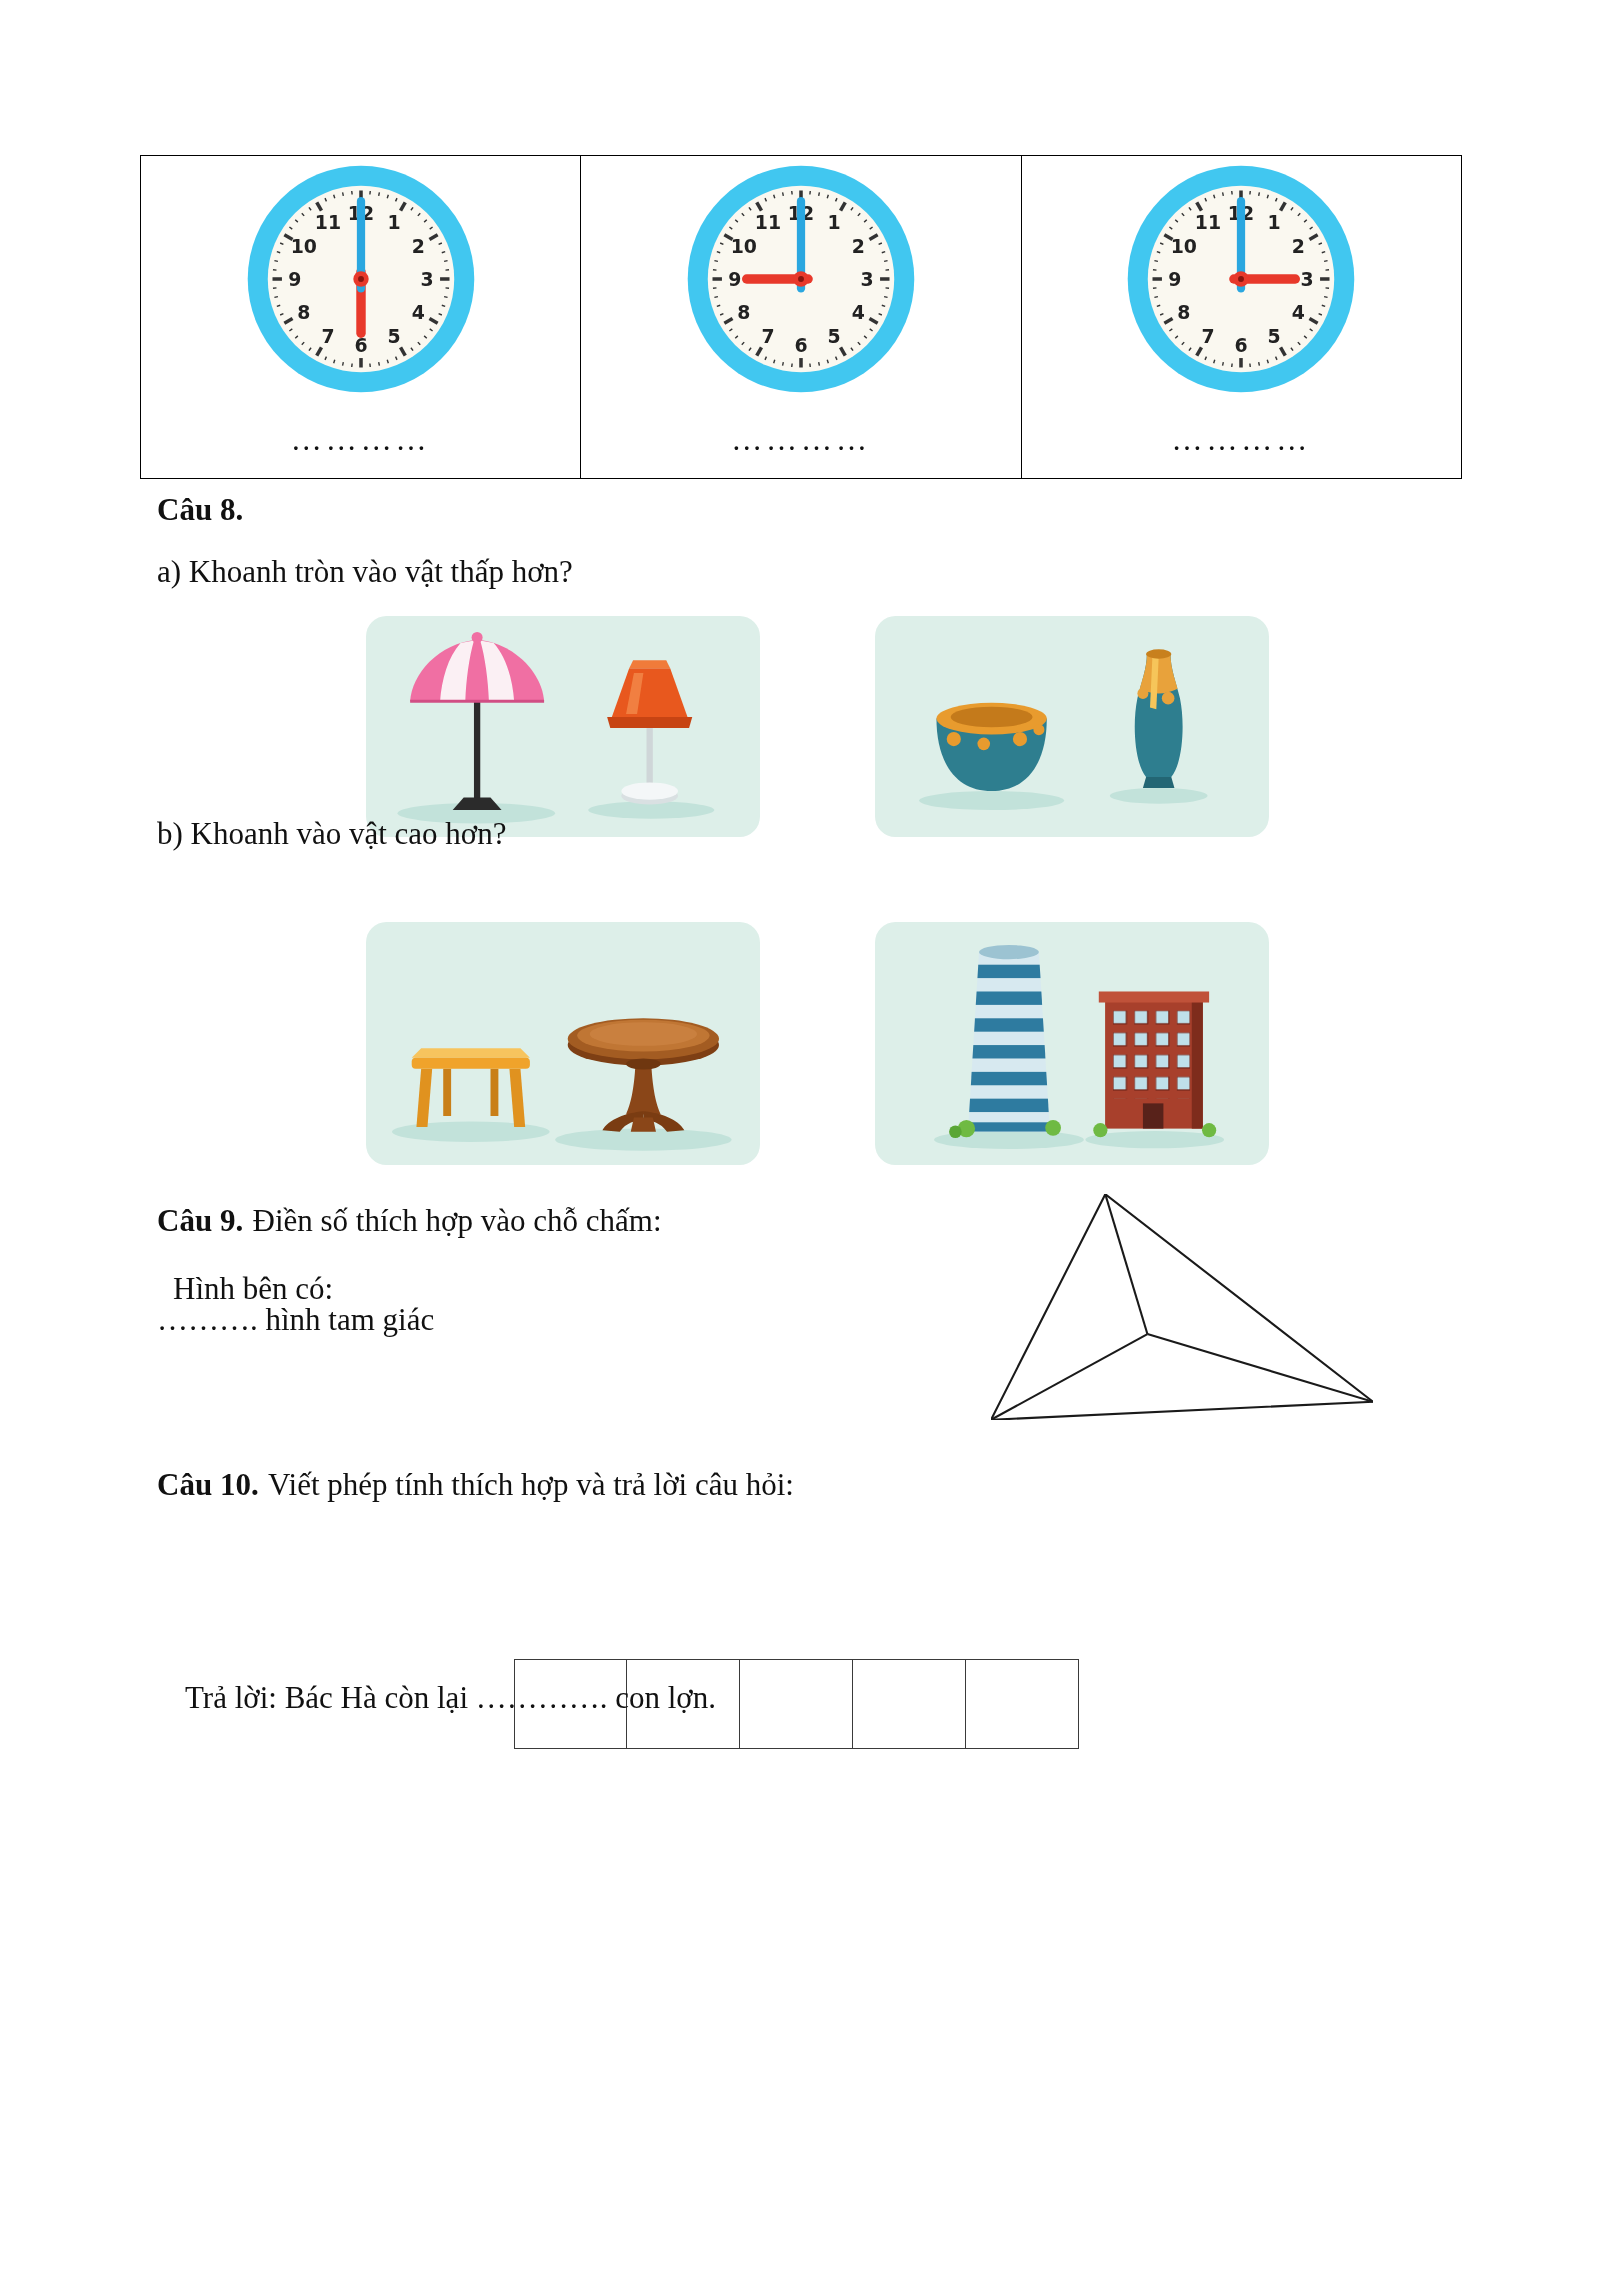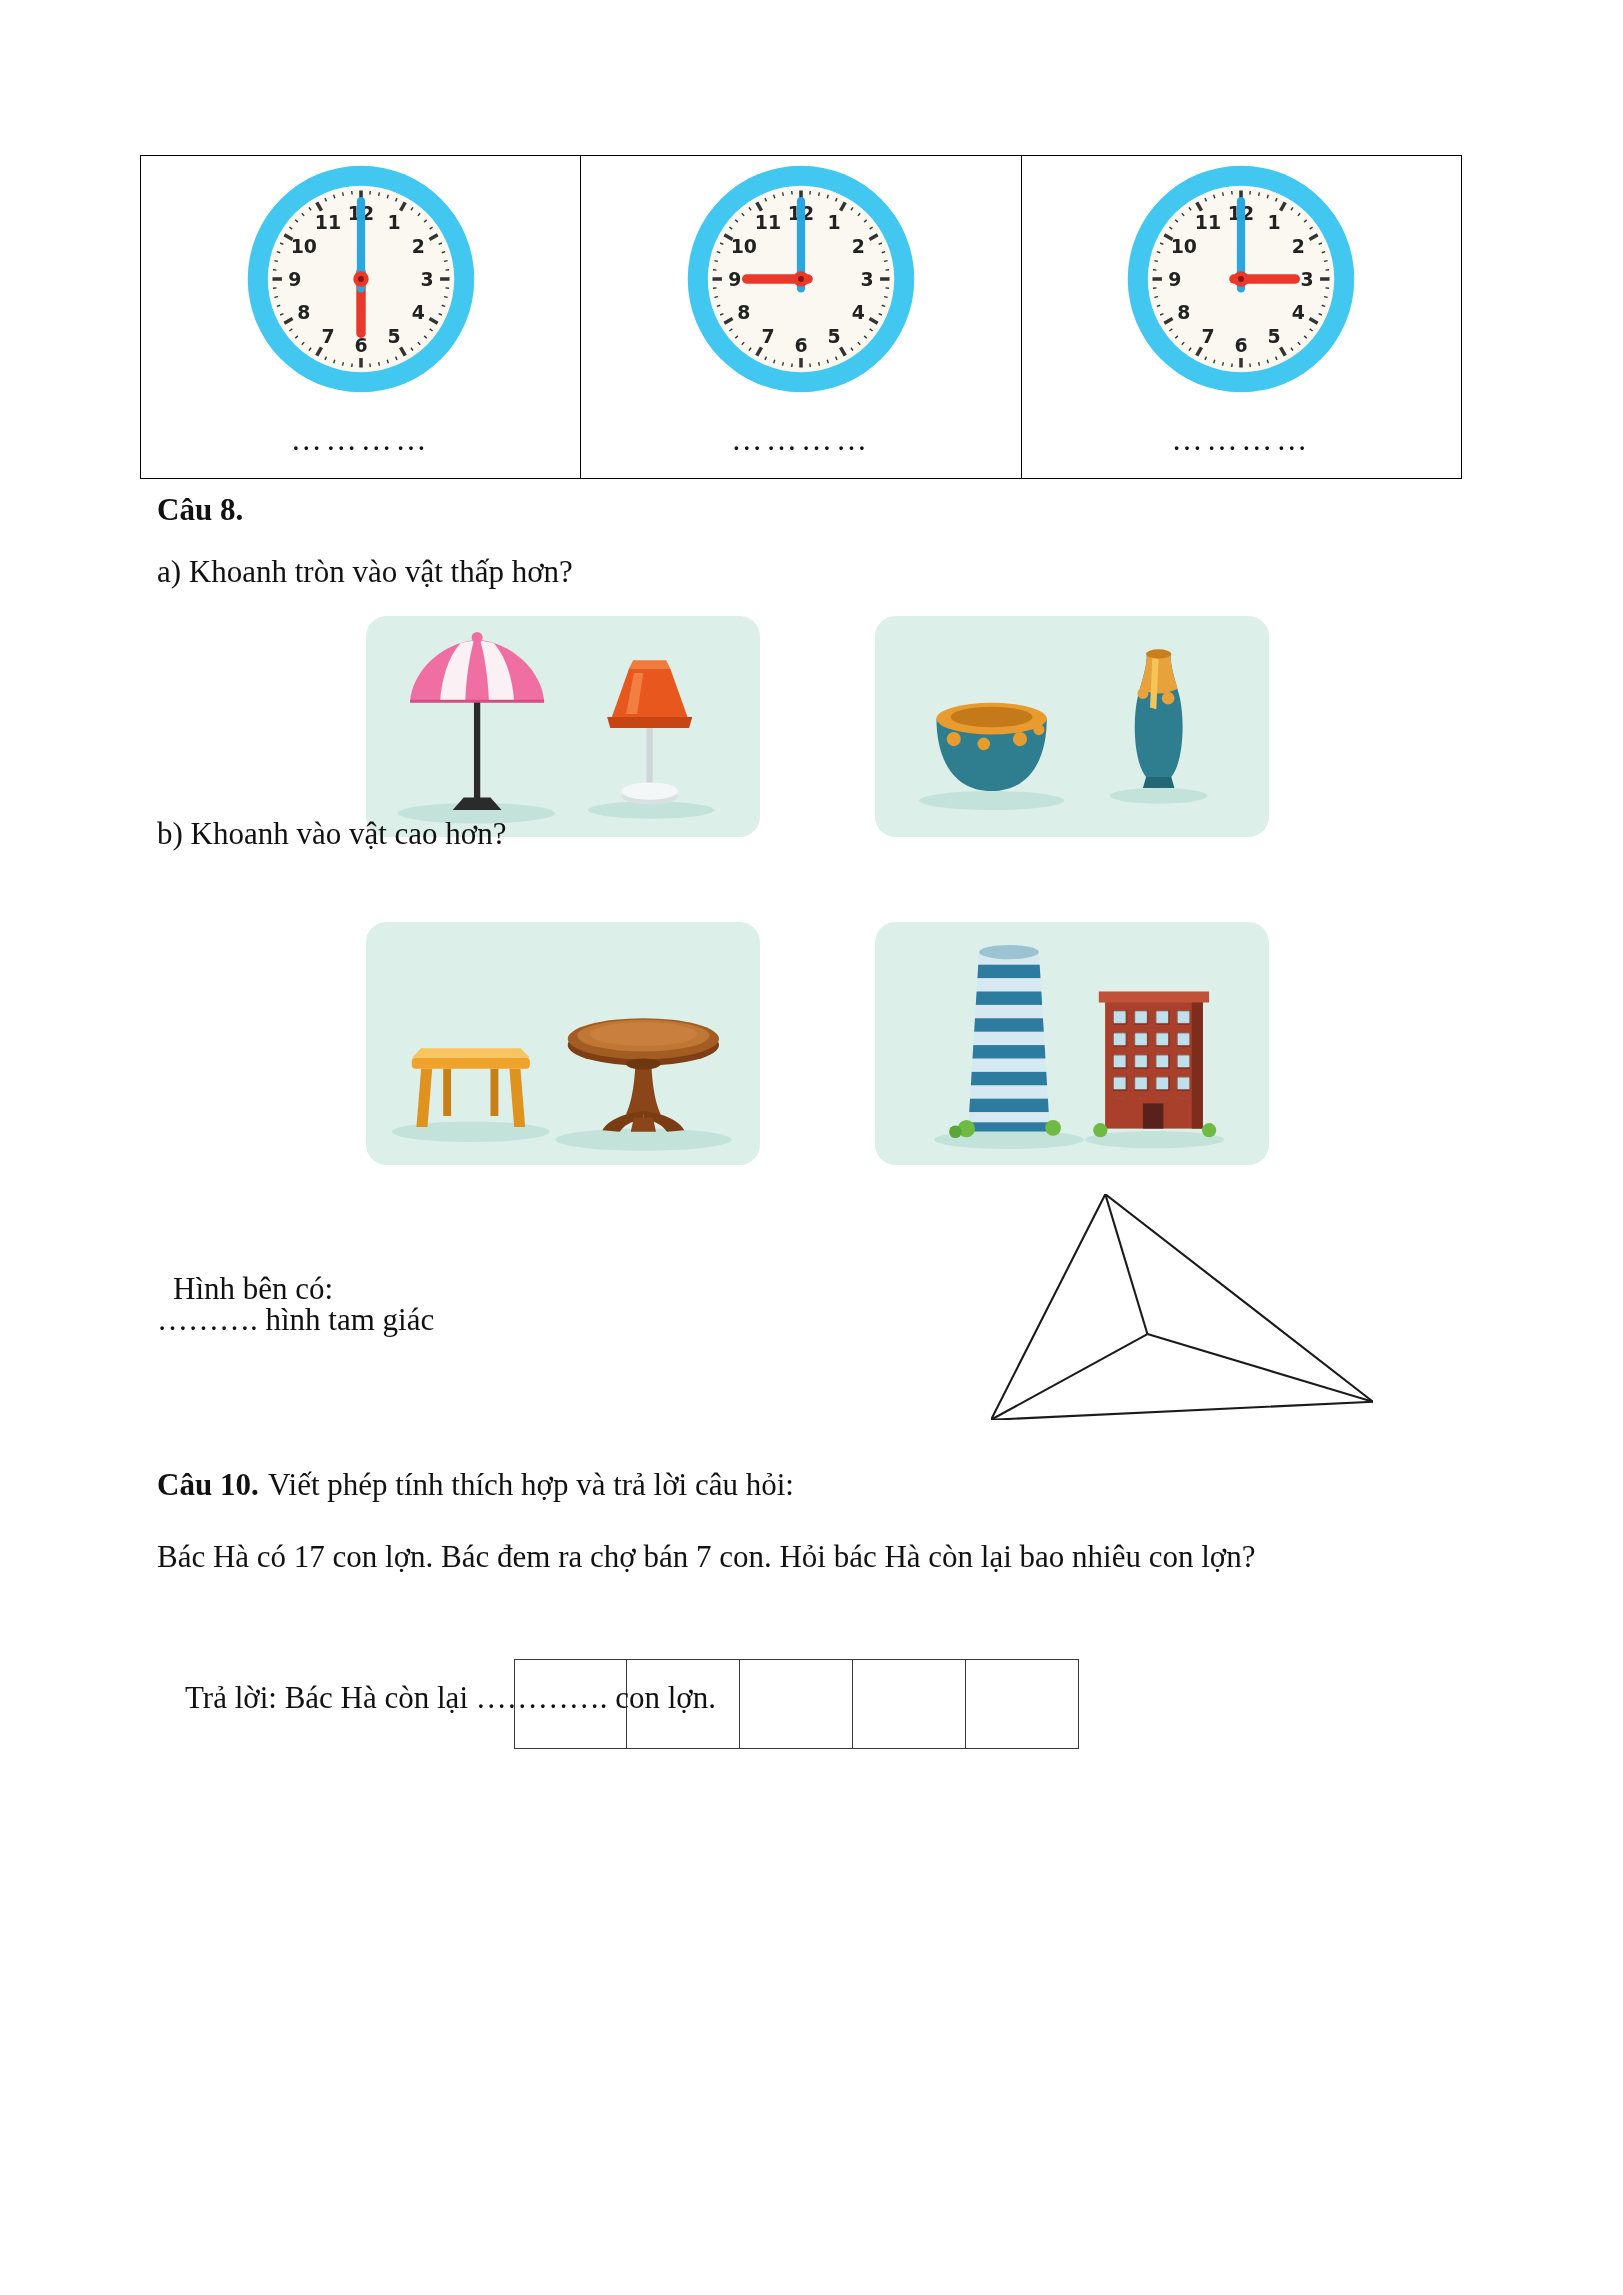--- a/index.html
+++ b/index.html
@@ -396,35 +396,37 @@
         <rect x="402" y="96" width="14" height="162" fill="#7e2c1c"></rect>
         <rect x="284" y="84" width="140" height="14" fill="#c0523a"></rect>
         <rect x="302" y="108" width="98" height="112" fill="url(#winPat)"></rect>
         <rect x="340" y="226" width="26" height="32" fill="#58221a"></rect>
         <circle cx="286" cy="260" r="9" fill="#6fba43"></circle>
         <circle cx="424" cy="260" r="9" fill="#6fba43"></circle>
       </g>
     </svg>
   </div>
 
+  <div class="line" style="left:157px;top:1203px;">
+    <span class="q-head">Câu 9.</span><span>Điền số thích hợp vào chỗ chấm:</span>
+  </div>
   <div class="line" style="left:173px;top:1271px;">Hình bên có:</div>
   <div class="line" style="left:157px;top:1302px;">………. hình tam giác</div>
 
   <svg class="abs" style="left:991px;top:1194px;" width="382" height="226" viewBox="0 0 254 150">
     <polygon points="76,0 0,150 254,138" fill="none" stroke="#1a1a1a" stroke-width="1.4"></polygon>
     <line x1="104" y1="93" x2="76" y2="0" stroke="#1a1a1a" stroke-width="1.4"></line>
     <line x1="104" y1="93" x2="0" y2="150" stroke="#1a1a1a" stroke-width="1.4"></line>
     <line x1="104" y1="93" x2="254" y2="138" stroke="#1a1a1a" stroke-width="1.4"></line>
   </svg>
 
   <div class="line" style="left:157px;top:1467px;text-align:right;">
     <span class="q-head">Câu 10.</span><span>Viết phép tính thích hợp và trả lời câu hỏi:</span>
   </div>
 
-  <div class="problem" style="left:157px;top:1522px;width:1305px;">Bác Hà có 17 con lợn. Bác đem ra chợ bán 7 con. Hỏi bác Hà còn lại bao nhiêu con lợn?</div>
 
   <div class="eq-boxes" style="left:514px;top:1659px;">
       <div class="eq-box"></div>
       <div class="eq-box"></div>
       <div class="eq-box"></div>
       <div class="eq-box"></div>
       <div class="eq-box"></div>
     </div>
 
   <div class="line" style="left:157px;top:1680px;margin-left:28px;">Trả lời: Bác Hà còn lại …………. con lợn.</div>

